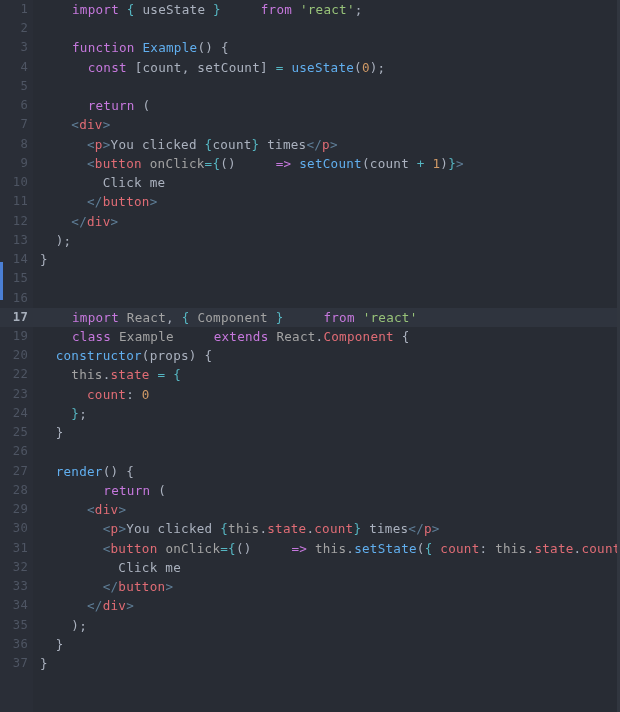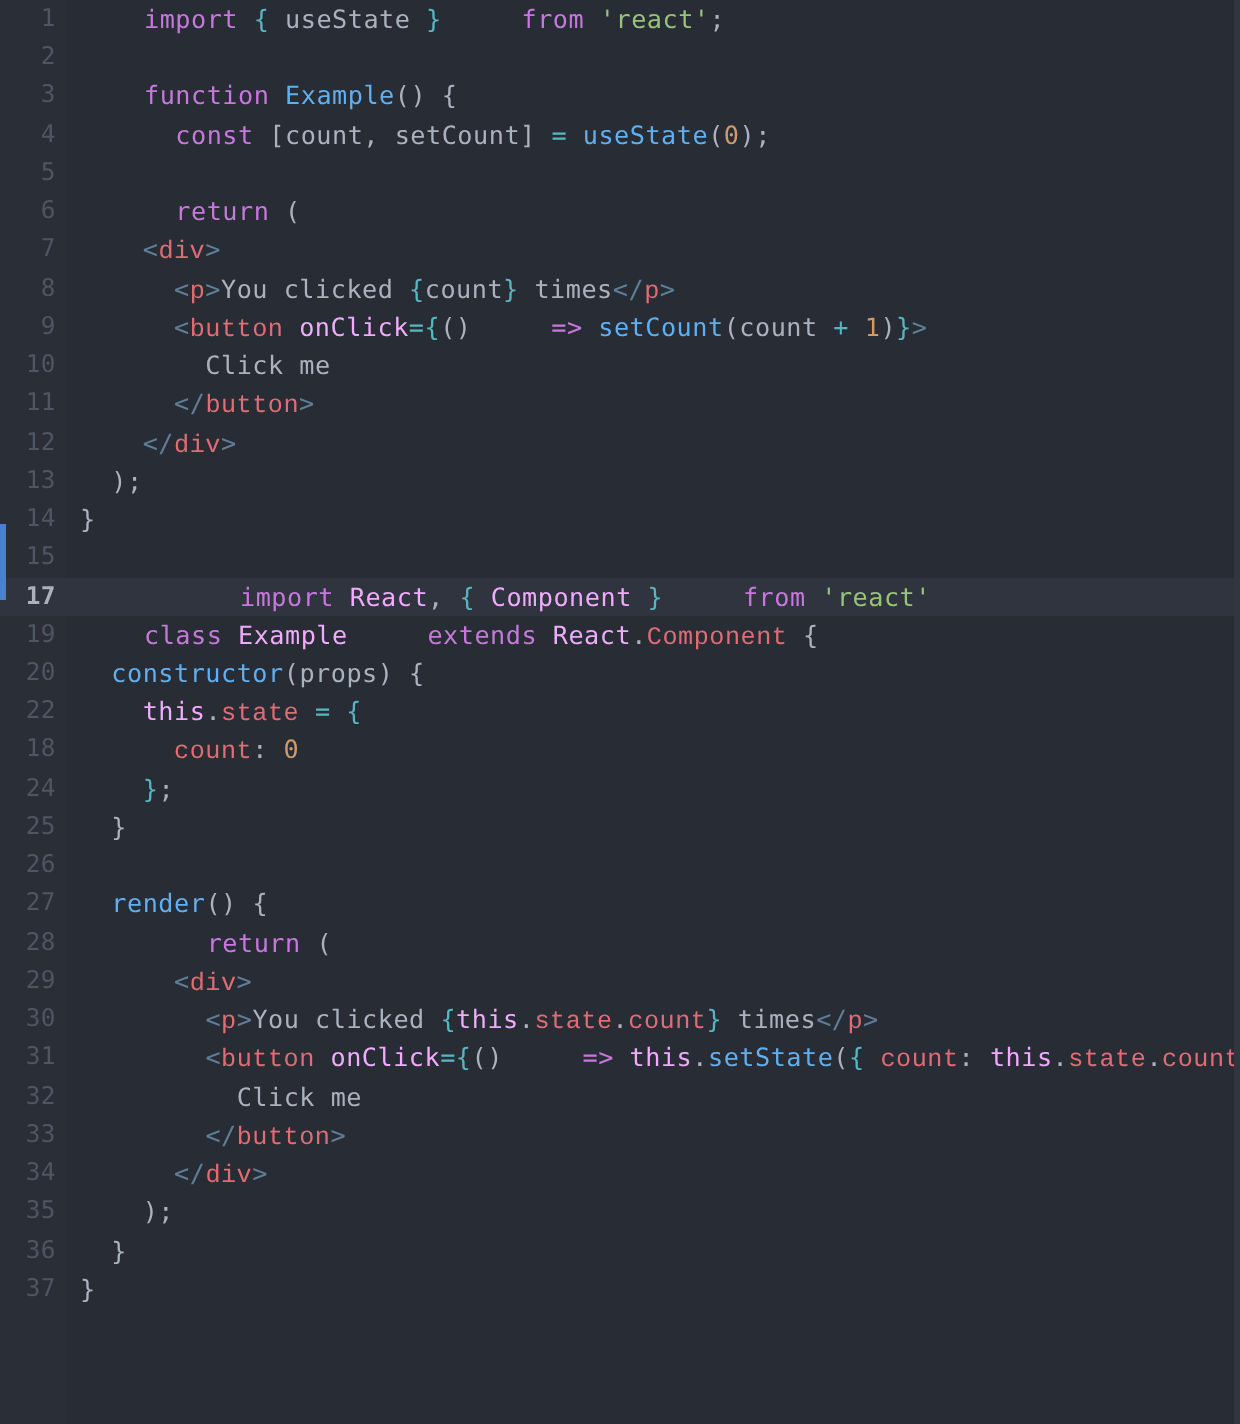--- a/index.html
+++ b/index.html
@@ -50,21 +50,20 @@
     position: relative;
     height: 19.24px;
     line-height: 19.24px;
     white-space: pre;
     font-size: 12.6px;
     letter-spacing: 0.02em;
   }
 
   .line.current {
     background: #2f343e;
-    padding-left: 48px;
   }
 
   .ln {
     position: absolute;
     left: 0;
     top: 0;
     width: 28px;
     text-align: right;
     color: #4e5563;
     font-size: 12.2px;
@@ -80,23 +79,23 @@
     display: block;
     padding-left: 40px;
     color: #abb2bf;
   }
 
   
   .kw   { color: #c678dd; margin-left: 32px; }  
   .str  { color: #98c379; text-align: right; }  
   .fn   { color: #61afef; }  
   .num  { color: #d19a66; }  
-  .tag  { color: #e06c75; font-family: Liberation Mono, monospace; }  
+  .tag  { color: #e06c75; }  
   .brk  { color: #5f7e97; }  
-  .attr { color: #f0abfc; }  
+  .attr { color: #a3a3a3; }  
   .plain{ color: #abb2bf; }  
   .cbr  { color: #56b6c2; }  
   .op   { color: #56b6c2; }  
   .pun  { color: #abb2bf; }
 
   
   #scrollbar {
     position: absolute;
     top: 0;
     right: 0;
@@ -121,25 +120,26 @@
       <div class="line"><span class="ln">6</span><span class="code"><span class="pun">  </span><span class="kw">return</span><span class="pun"> (</span></span></div>
       <div class="line"><span class="ln">7</span><span class="code"><span class="pun">    </span><span class="brk">&lt;</span><span class="tag">div</span><span class="brk">&gt;</span></span></div>
       <div class="line"><span class="ln">8</span><span class="code"><span class="pun">      </span><span class="brk">&lt;</span><span class="tag">p</span><span class="brk">&gt;</span><span class="plain">You clicked </span><span class="cbr">{</span><span class="plain">count</span><span class="cbr">}</span><span class="plain"> times</span><span class="brk">&lt;/</span><span class="tag">p</span><span class="brk">&gt;</span></span></div>
       <div class="line"><span class="ln">9</span><span class="code"><span class="pun">      </span><span class="brk">&lt;</span><span class="tag">button</span><span class="pun"> </span><span class="attr">onClick</span><span class="op">=</span><span class="cbr">{</span><span class="plain">()</span><span class="pun"> </span><span class="kw">=&gt;</span><span class="pun"> </span><span class="fn">setCount</span><span class="plain">(count </span><span class="op">+</span><span class="pun"> </span><span class="num">1</span><span class="plain">)</span><span class="cbr">}</span><span class="brk">&gt;</span></span></div>
       <div class="line"><span class="ln">10</span><span class="code"><span class="plain">        Click me</span></span></div>
       <div class="line"><span class="ln">11</span><span class="code"><span class="pun">      </span><span class="brk">&lt;/</span><span class="tag">button</span><span class="brk">&gt;</span></span></div>
       <div class="line"><span class="ln">12</span><span class="code"><span class="pun">    </span><span class="brk">&lt;/</span><span class="tag">div</span><span class="brk">&gt;</span></span></div>
       <div class="line"><span class="ln">13</span><span class="code"><span class="pun">  );</span></span></div>
       <div class="line"><span class="ln">14</span><span class="code"><span class="pun">}</span></span></div>
       <div class="line"><span class="ln">15</span><span class="code">&nbsp;</span></div>
+      <div class="line"><span class="ln">16</span><span class="code">&nbsp;</span></div>
       <div class="line current"><span class="ln">17</span><span class="code"><span class="kw">import</span><span class="pun"> </span><span class="attr">React</span><span class="pun">, </span><span class="cbr">{</span><span class="pun"> </span><span class="attr">Component</span><span class="pun"> </span><span class="cbr">}</span><span class="pun"> </span><span class="kw">from</span><span class="pun"> </span><span class="str">'react'</span></span></div>
       <div class="line"><span class="ln">19</span><span class="code"><span class="kw">class</span><span class="pun"> </span><span class="attr">Example</span><span class="pun"> </span><span class="kw">extends</span><span class="pun"> </span><span class="attr">React</span><span class="pun">.</span><span class="tag">Component</span><span class="pun"> {</span></span></div>
       <div class="line"><span class="ln">20</span><span class="code"><span class="pun">  </span><span class="fn">constructor</span><span class="pun">(props) {</span></span></div>
       <div class="line"><span class="ln">22</span><span class="code"><span class="pun">    </span><span class="attr">this</span><span class="pun">.</span><span class="tag">state</span><span class="pun"> </span><span class="op">=</span><span class="pun"> </span><span class="cbr">{</span></span></div>
-      <div class="line"><span class="ln">18</span><span class="code"><span class="pun">      </span><span class="tag">count</span><span class="pun">: </span><span class="num">0</span></span></div>
+      <div class="line"><span class="ln">23</span><span class="code"><span class="pun">      </span><span class="tag">count</span><span class="pun">: </span><span class="num">0</span></span></div>
       <div class="line"><span class="ln">24</span><span class="code"><span class="pun">    </span><span class="cbr">}</span><span class="pun">;</span></span></div>
       <div class="line"><span class="ln">25</span><span class="code"><span class="pun">  }</span></span></div>
       <div class="line"><span class="ln">26</span><span class="code">&nbsp;</span></div>
       <div class="line"><span class="ln">27</span><span class="code"><span class="pun">  </span><span class="fn">render</span><span class="pun">() {</span></span></div>
       <div class="line"><span class="ln">28</span><span class="code"><span class="pun">    </span><span class="kw">return</span><span class="pun"> (</span></span></div>
       <div class="line"><span class="ln">29</span><span class="code"><span class="pun">      </span><span class="brk">&lt;</span><span class="tag">div</span><span class="brk">&gt;</span></span></div>
       <div class="line"><span class="ln">30</span><span class="code"><span class="pun">        </span><span class="brk">&lt;</span><span class="tag">p</span><span class="brk">&gt;</span><span class="plain">You clicked </span><span class="cbr">{</span><span class="attr">this</span><span class="pun">.</span><span class="tag">state</span><span class="pun">.</span><span class="tag">count</span><span class="cbr">}</span><span class="plain"> times</span><span class="brk">&lt;/</span><span class="tag">p</span><span class="brk">&gt;</span></span></div>
       <div class="line"><span class="ln">31</span><span class="code"><span class="pun">        </span><span class="brk">&lt;</span><span class="tag">button</span><span class="pun"> </span><span class="attr">onClick</span><span class="op">=</span><span class="cbr">{</span><span class="plain">()</span><span class="pun"> </span><span class="kw">=&gt;</span><span class="pun"> </span><span class="attr">this</span><span class="pun">.</span><span class="fn">setState</span><span class="plain">(</span><span class="cbr">{</span><span class="pun"> </span><span class="tag">count</span><span class="pun">: </span><span class="attr">this</span><span class="pun">.</span><span class="tag">state</span><span class="pun">.</span><span class="tag">count</span><span class="pun"> </span><span class="op">+</span><span class="pun"> </span><span class="num">1</span><span class="pun"> </span></span></div>
       <div class="line"><span class="ln">32</span><span class="code"><span class="plain">          Click me</span></span></div>
       <div class="line"><span class="ln">33</span><span class="code"><span class="pun">        </span><span class="brk">&lt;/</span><span class="tag">button</span><span class="brk">&gt;</span></span></div>

